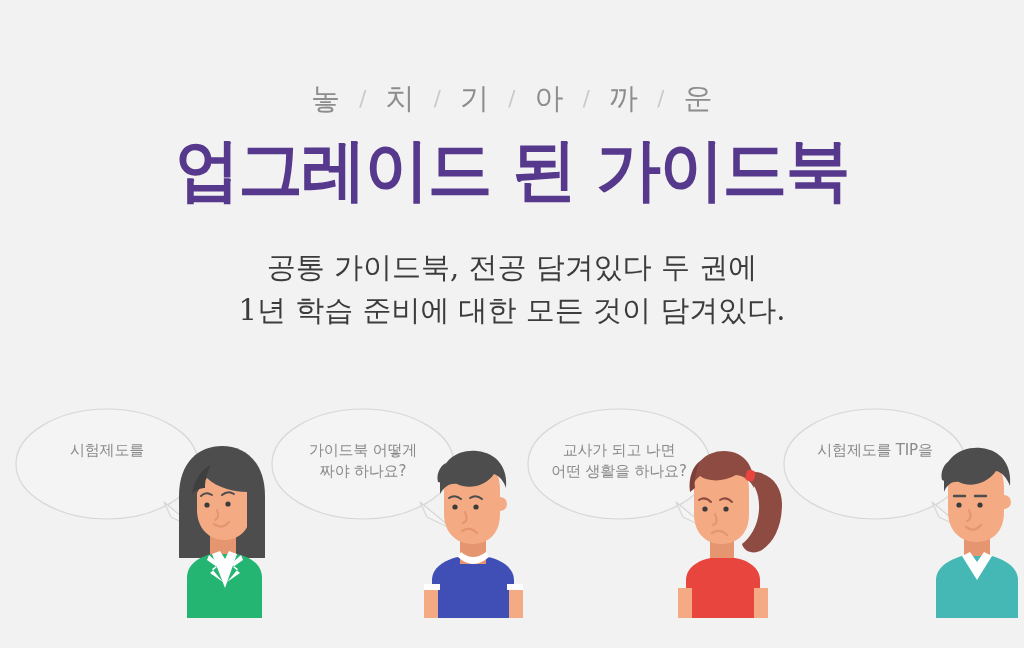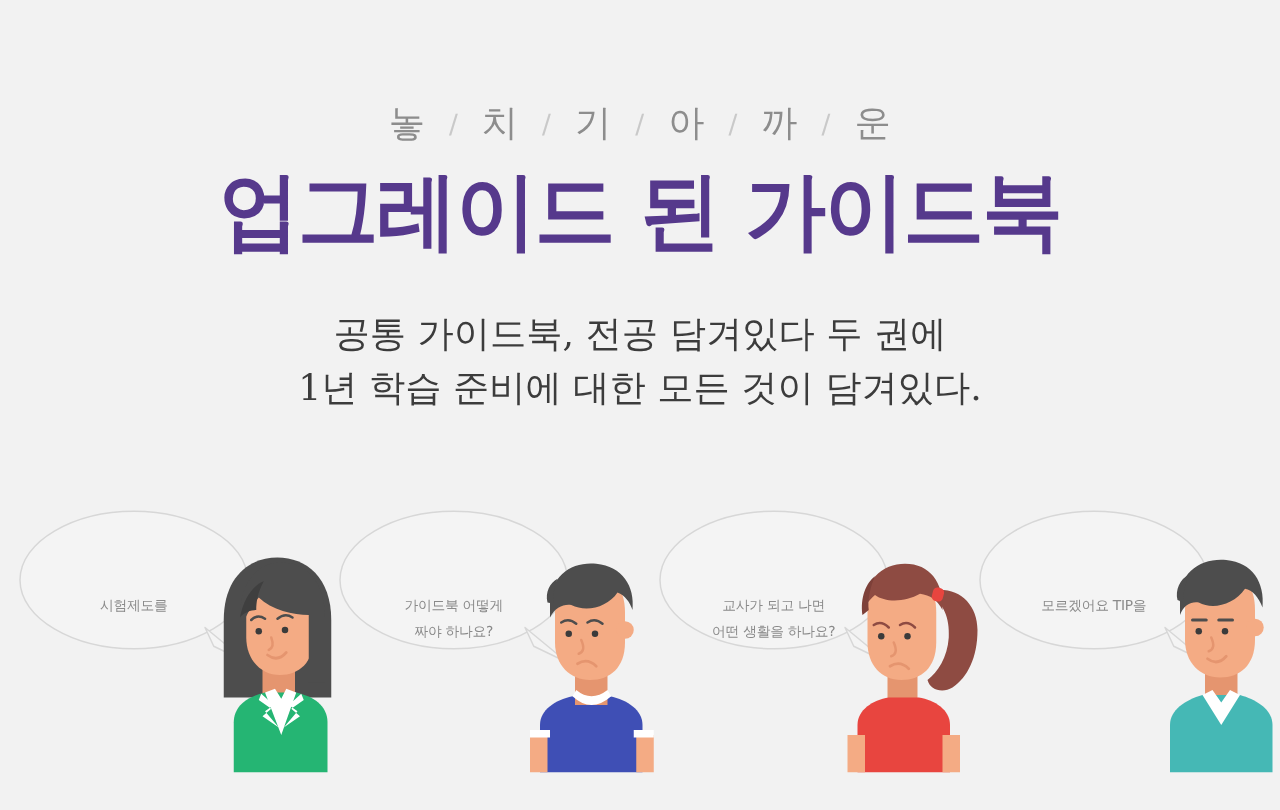--- a/index.html
+++ b/index.html
@@ -105,25 +105,24 @@
     width: 208px;
     height: 124px;
   }
   .bubble-svg { position: absolute; left: 0; top: 0; }
   .bubble-text {
     position: absolute;
     left: 0;
     top: 34px;
     width: 190px;
     text-align: center;
-    font-size: 11px;
+    font-size: 15px;
     line-height: 21px;
     color: #8a8a8a;
     letter-spacing: -0.2px;
-    margin-top: 34px;
   }
 
   
   .char {
     position: absolute;
     bottom: 80px;
     width: 120px;
     height: 130px;
   }
   .char.c1 { left: 165px; }
@@ -295,21 +294,21 @@
       </div>
     </div>
 
     <div class="persona p4">
       <div class="bubble-wrap">
         <svg class="bubble-svg" width="208" height="128" viewBox="0 0 208 128">
           <path d="M95 3 C143 3 186 27 186 58 C186 89 143 113 95 113 C47 113 4 89 4 58 C4 27 47 3 95 3 Z" fill="#f4f4f4" stroke="#d7d7d7" stroke-width="1.2"></path>
           <path d="M152 96 L186 124 L159 111 Z" fill="#f4f4f4" stroke="#d7d7d7" stroke-width="1.2" stroke-linejoin="round"></path>
         </svg>
         <div class="bubble-text">
-          <div>모르겠어요 TIP을</div>
+          <div>시험제도를 TIP을</div>
         </div>
       </div>
 
       <div class="char c4">
         <svg width="120" height="180" viewBox="0 0 120 180">
 
           <rect x="46" y="94" width="26" height="32" fill="#e5956f"></rect>
 
           <path d="M18 180 L18 142 C18 130 30 122 44 118 L74 118 C88 122 100 130 100 142 L100 180 Z" fill="#45b8b5"></path>
 

